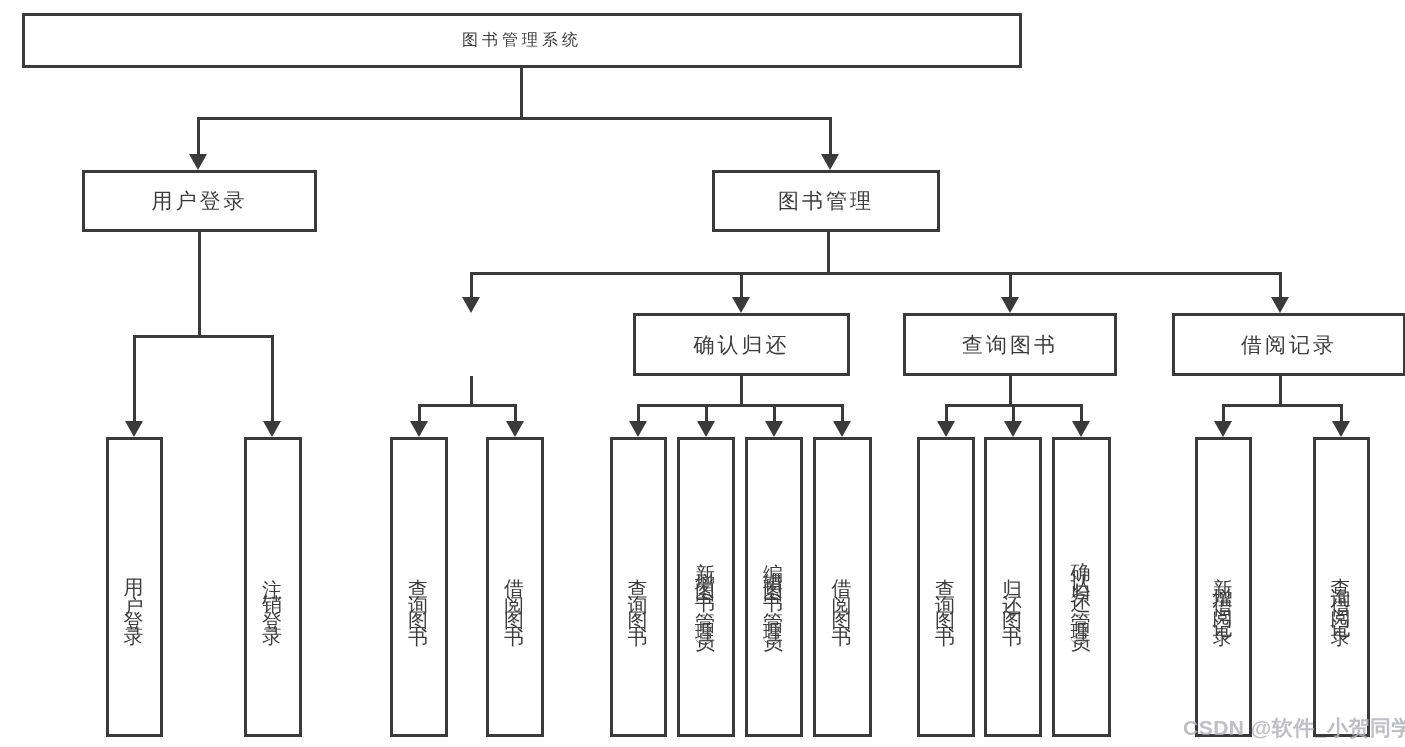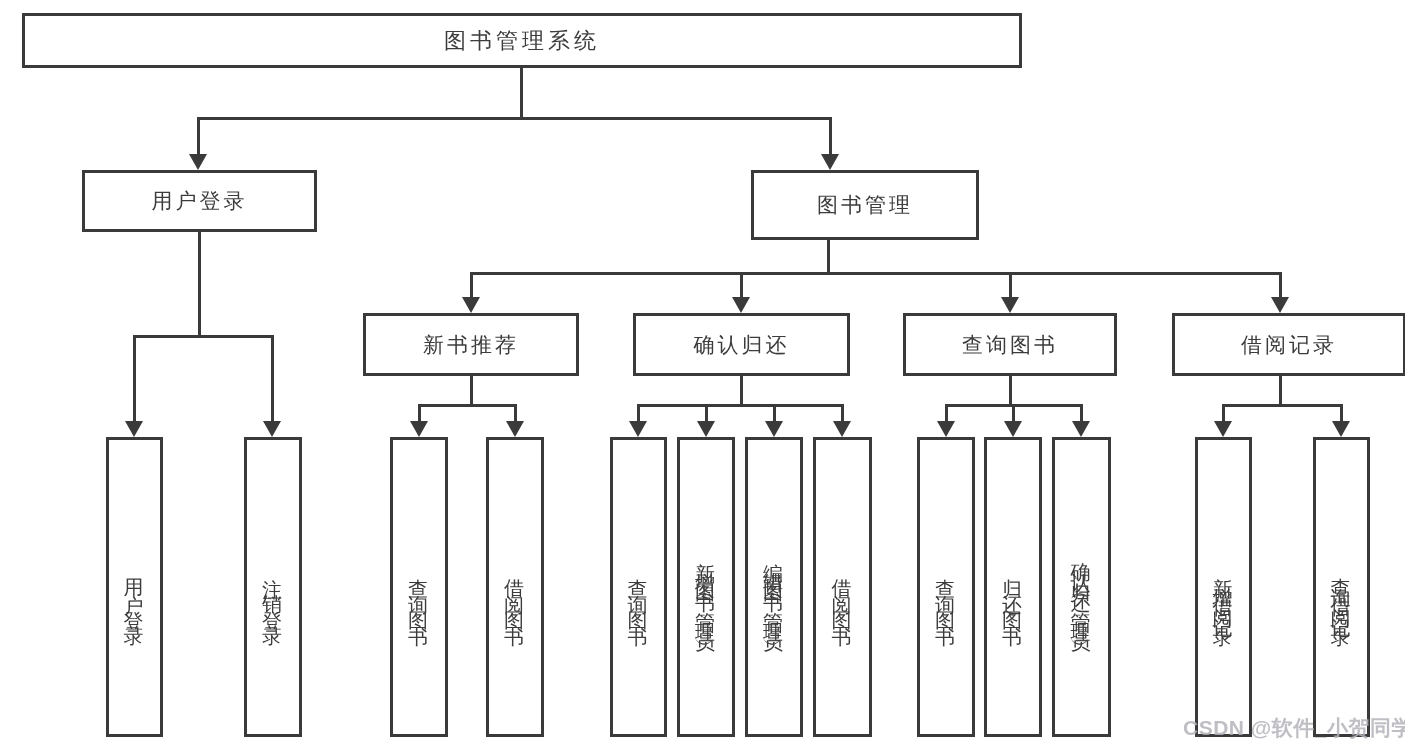--- a/index.html
+++ b/index.html
@@ -25,21 +25,21 @@
     justify-content: center;
     color: var(--text, #3c3c3c);
   }
   .node .label {
     font-size: 21px;
     letter-spacing: 3px;
     white-space: nowrap;
     color: var(--text, #3c3c3c);
   }
   .node.title .label {
-    font-size: 22px;
+    font-size: 16px;
     letter-spacing: 4px;
   }
   .node.v .label {
     writing-mode: vertical-rl;
     text-orientation: mixed;
     font-size: 20px;
     letter-spacing: 16px;
     margin-bottom: -16px;
     white-space: normal;
   }
@@ -125,25 +125,22 @@
     <div class="arrow" style="left: 1004px; top: 421px;"></div>
     <div class="arrow" style="left: 1072px; top: 421px;"></div>
     <div class="arrow" style="left: 1214px; top: 421px;"></div>
     <div class="arrow" style="left: 1332px; top: 421px;"></div>
     <div class="node title" style="left: 22px; top: 13px; width: 1000px; height: 55px;">
       <span class="label">图书管理系统</span>
     </div>
     <div class="node" style="left: 82px; top: 170px; width: 235px; height: 62px;">
       <span class="label">用户登录</span>
     </div>
-    <div class="node" style="left: 712px; top: 170px; width: 228px; height: 70px; margin-left: 39px;">
+    <div class="node" style="left: 712px; top: 170px; width: 228px; height: 62px;">
       <span class="label">图书管理</span>
-    </div>
-    <div class="node" style="left: 363px; top: 313px; width: 216px; height: 63px;">
-      <span class="label">新书推荐</span>
     </div>
     <div class="node" style="left: 633px; top: 313px; width: 217px; height: 63px;">
       <span class="label">确认归还</span>
     </div>
     <div class="node" style="left: 903px; top: 313px; width: 214px; height: 63px;">
       <span class="label">查询图书</span>
     </div>
     <div class="node" style="left: 1172px; top: 313px; width: 234px; height: 63px;">
       <span class="label">借阅记录</span>
     </div>

